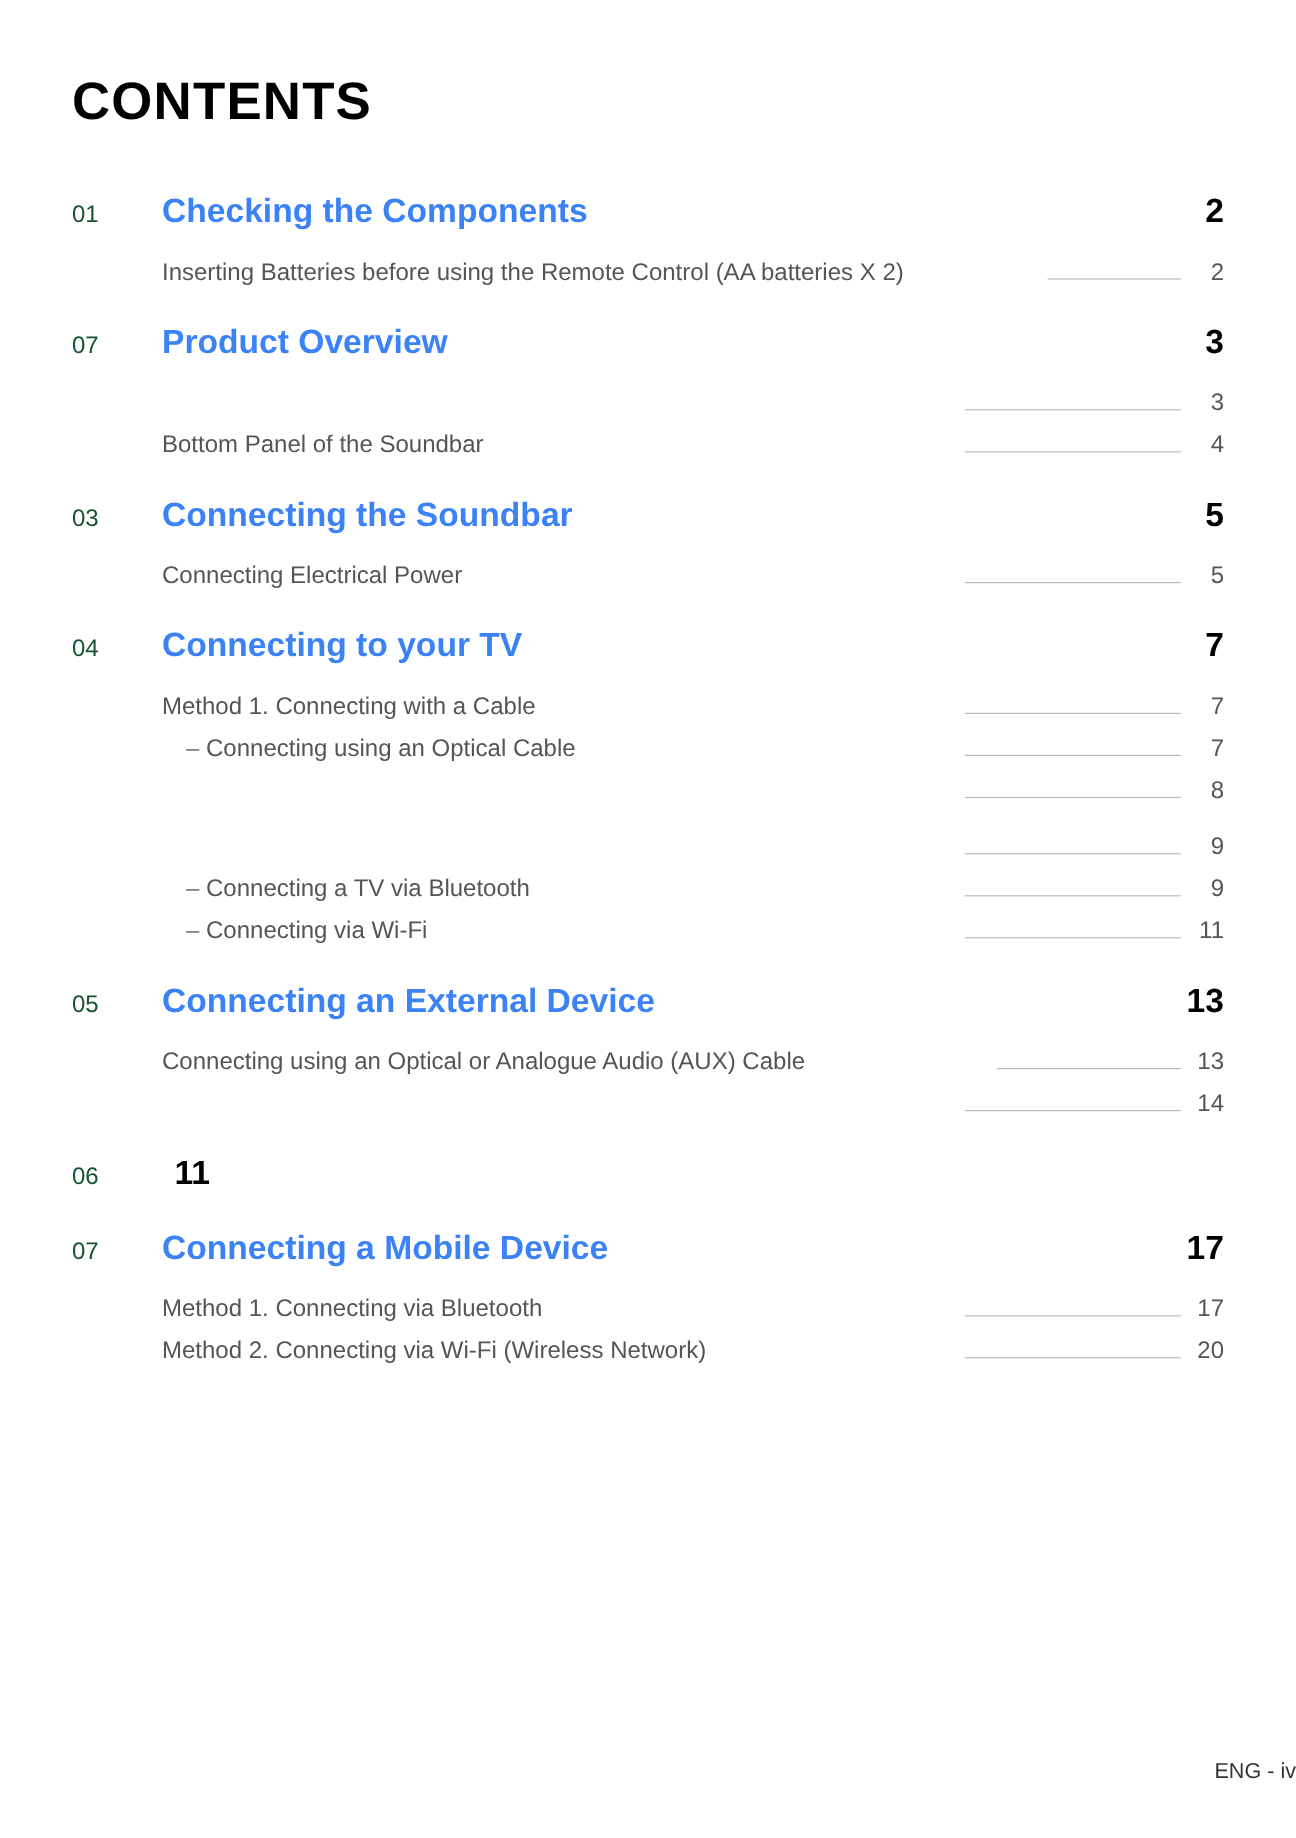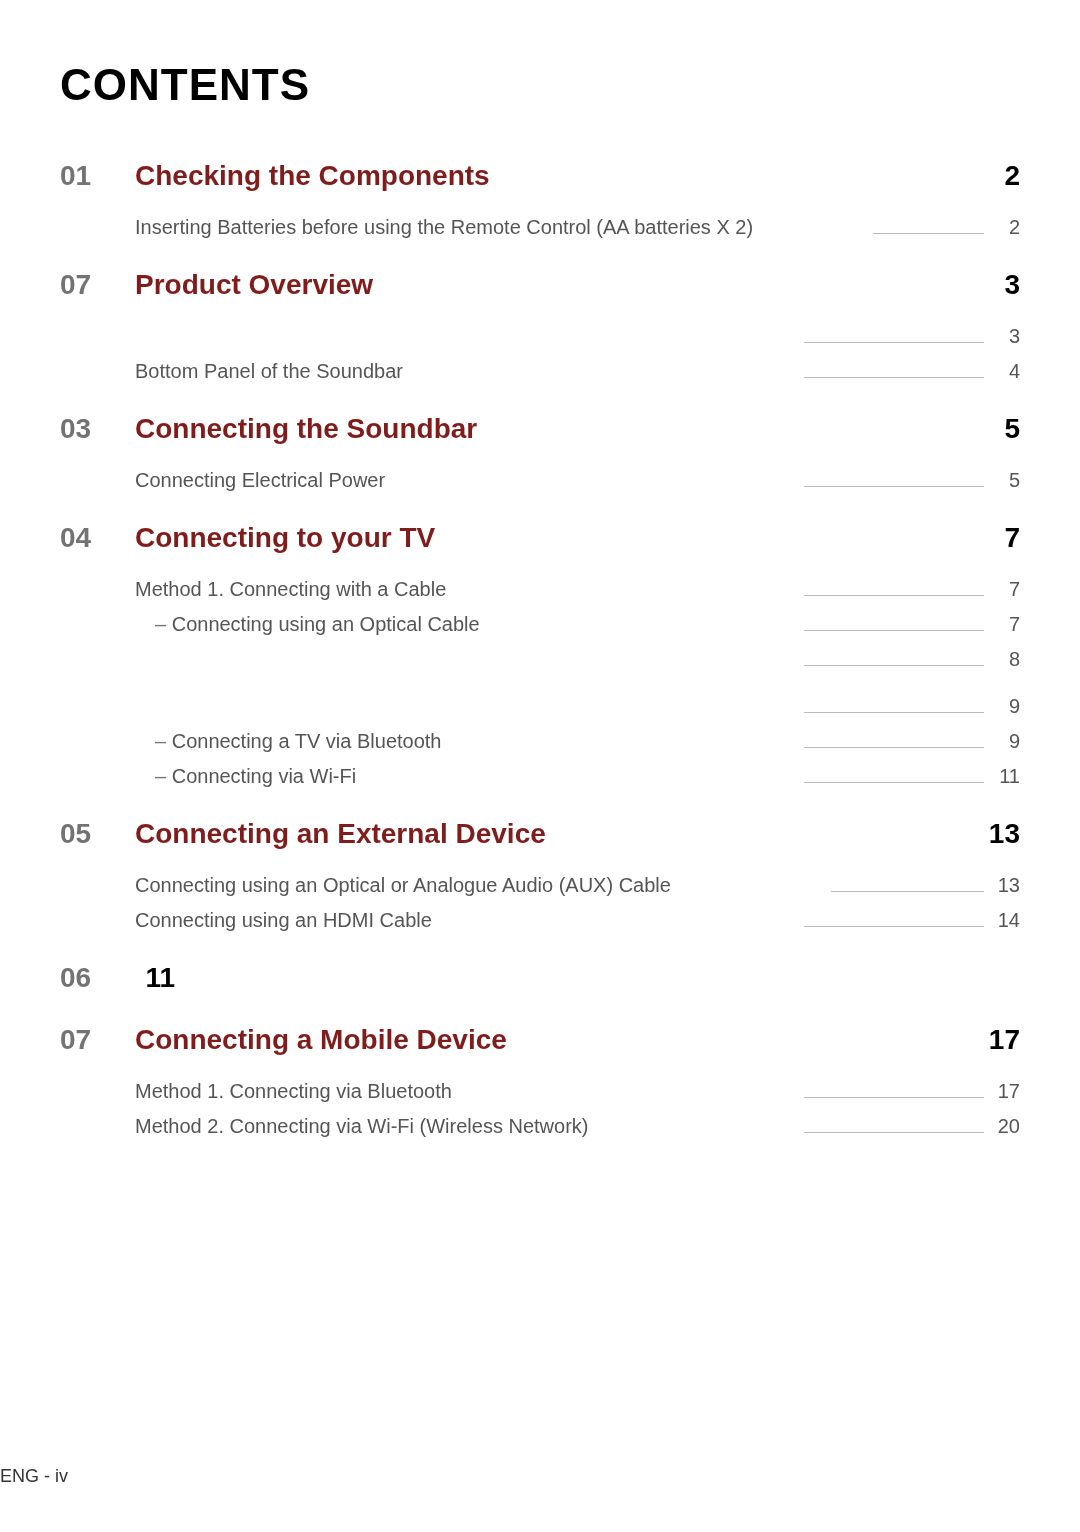--- a/index.html
+++ b/index.html
@@ -25,31 +25,31 @@
     .section {
       margin-bottom: 10px;
     }
     .section-header {
       display: flex;
       align-items: baseline;
       margin-top: 30px;
       margin-bottom: 24px;
     }
     .section-number {
-      font-size: 28px;
-      font-weight: 700;
+      font-size: 20px;
+      font-weight: 400;
       width: 75px;
       flex-shrink: 0;
-      color: #737373;
+      color: #14532d;
     }
     .section-title {
       font-size: 28px;
       font-weight: 700;
       flex: 1;
-      color: #7f1d1d;
+      color: #3b82f6;
     }
     .section-page {
       font-size: 28px;
       font-weight: 700;
       color: #000;
       text-align: right;
       min-width: 40px;
     }
     .toc-items {
       padding-left: 75px;
@@ -96,21 +96,21 @@
       color: #777;
     }
     .group-gap {
       height: 12px;
     }
     .footer {
       position: absolute;
       bottom: 45px;
       left: 0;
       width: 100%;
-      text-align: left;
+      text-align: right;
       font-size: 18px;
       color: #333;
     }
   </style>
 </head>
 <body>
 
 <h1 class="page-title">CONTENTS</h1>
 
 <div id="toc-container">
@@ -237,21 +237,20 @@
       <div class="toc-items">
         <div class="toc-row">
           <div class="toc-label">Connecting using an Optical or Analogue Audio (AUX) Cable</div>
           <div class="toc-leader-wrap">
             <div class="toc-leader-spacer"></div>
             <div class="toc-leader"></div>
           </div>
           <div class="toc-page">13</div>
         </div>
         <div class="toc-row">
-          <div class="toc-label">Connecting using an HDMI Cable</div>
           <div class="toc-leader-wrap">
             <div class="toc-leader-spacer"></div>
             <div class="toc-leader"></div>
           </div>
           <div class="toc-page">14</div>
         </div>
       </div>
     </div>
     <div class="section">
       <div class="section-header">

